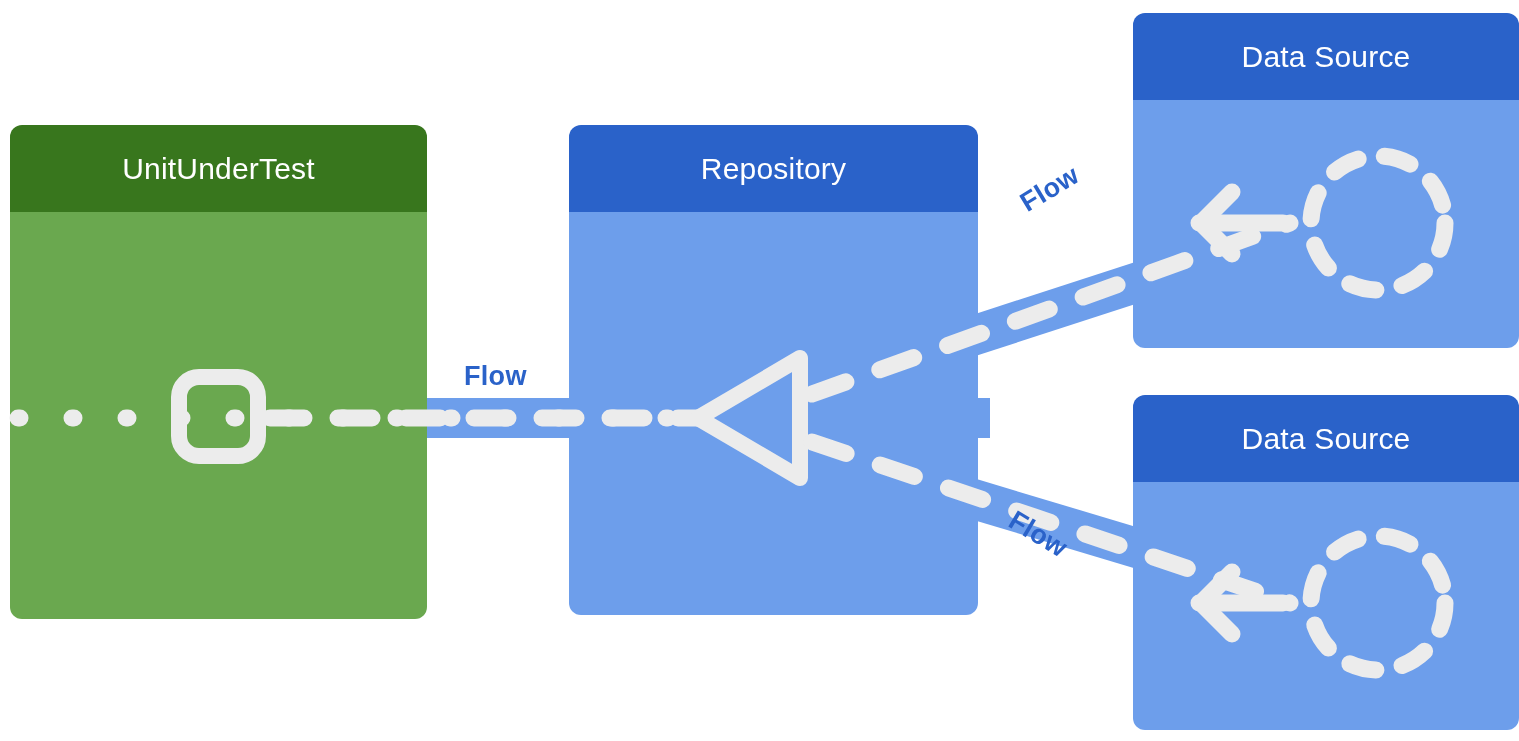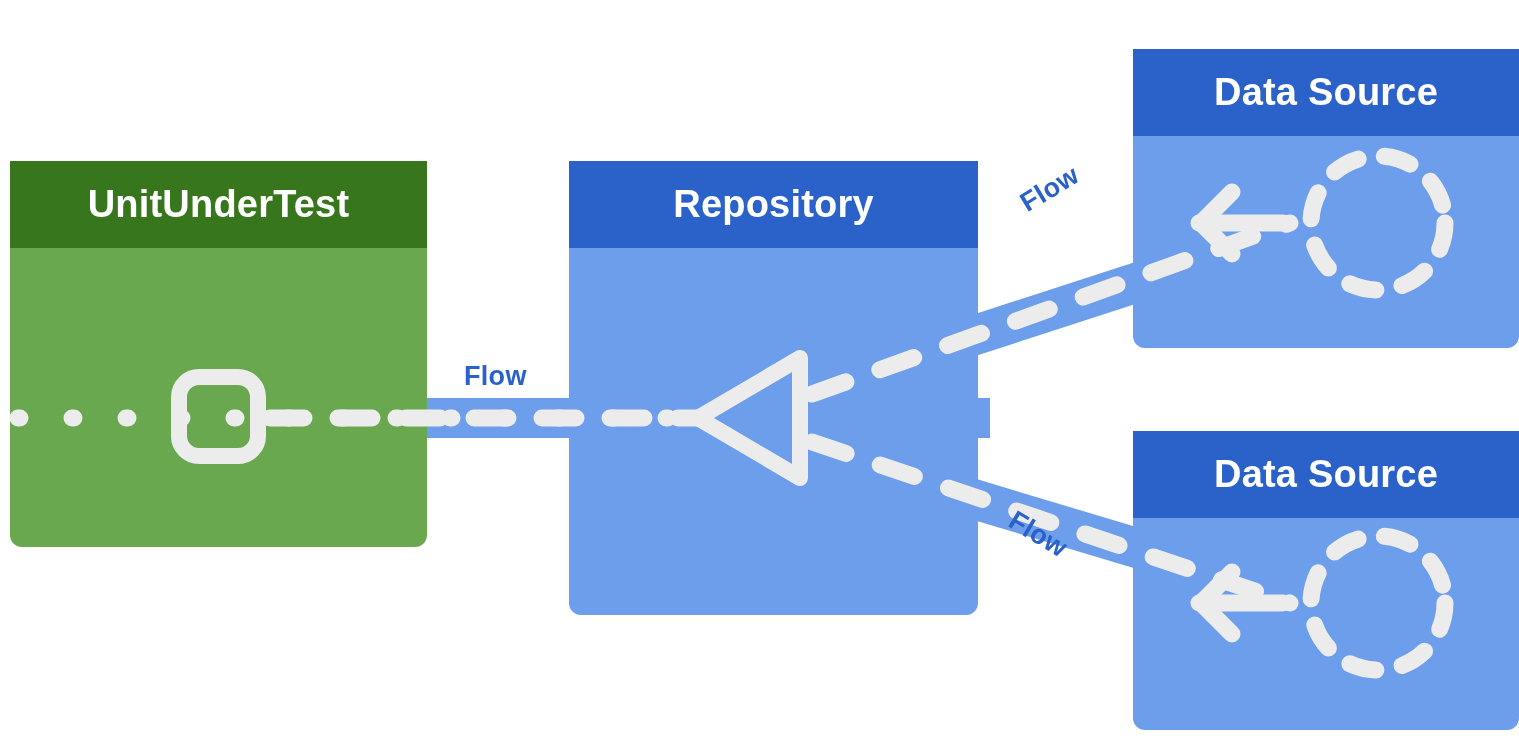--- a/index.html
+++ b/index.html
@@ -34,34 +34,33 @@
     overflow: hidden;
     box-sizing: border-box;
   }
   .node-header {
     width: 100%;
     height: 87px;
     display: flex;
     align-items: center;
     justify-content: center;
     color: #ffffff;
-    font-size: 38px;
-    font-weight: 700;
+    font-size: 30px;
+    font-weight: 400;
     letter-spacing: 0.2px;
     box-sizing: border-box;
-    margin-top: 36px;
   }
   .node-body {
     position: relative;
     width: 100%;
     box-sizing: border-box;
   }
 
   
-  #node-uut { left: 10px; top: 125px; width: 417px; height: 422px; }
+  #node-uut { left: 10px; top: 125px; width: 417px; height: 494px; }
   #node-uut .node-header { background: #38761D; }
   #node-uut .node-body { background: #6AA84F; height: 407px; }
 
   
   #node-repo { left: 569px; top: 125px; width: 409px; height: 490px; }
   #node-repo .node-header { background: #2A62C9; text-align: right; }
   #node-repo .node-body { background: #6D9EEB; height: 403px; }
 
   
   .node-ds { left: 1133px; width: 386px; }

